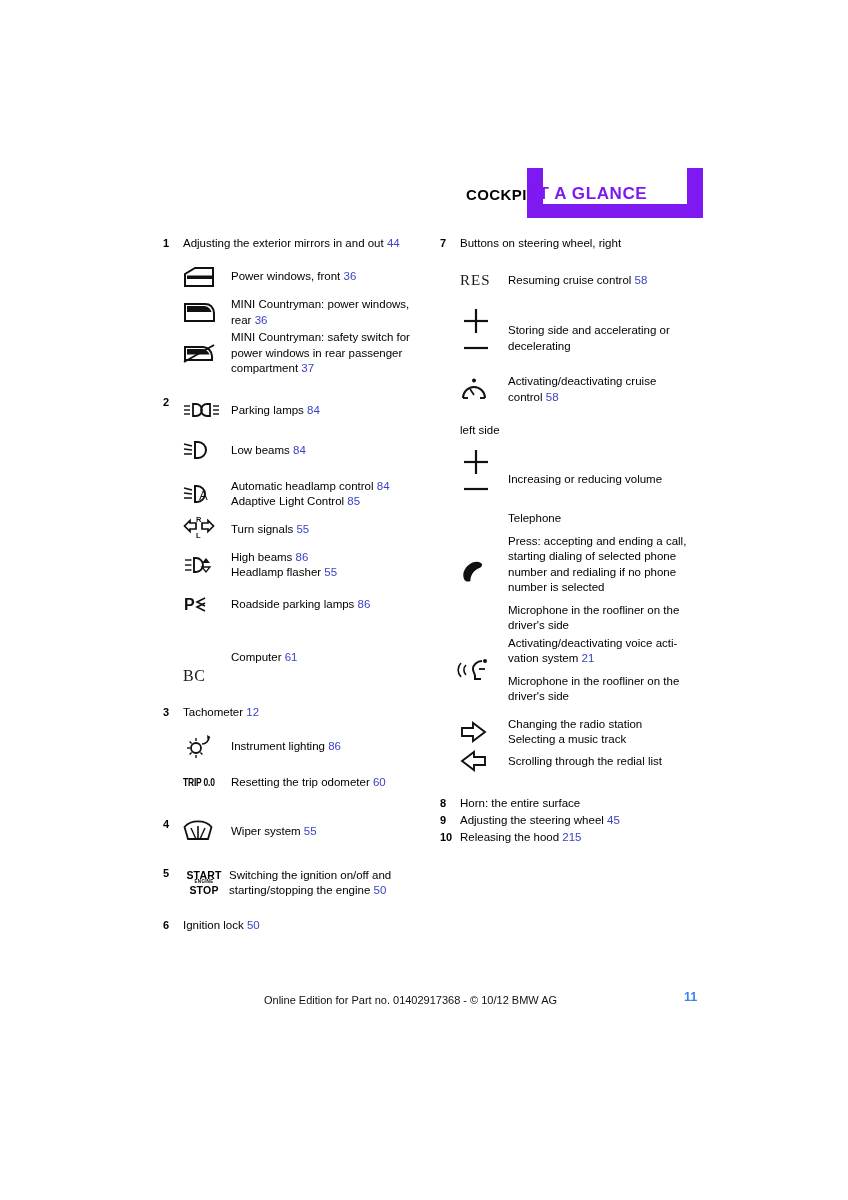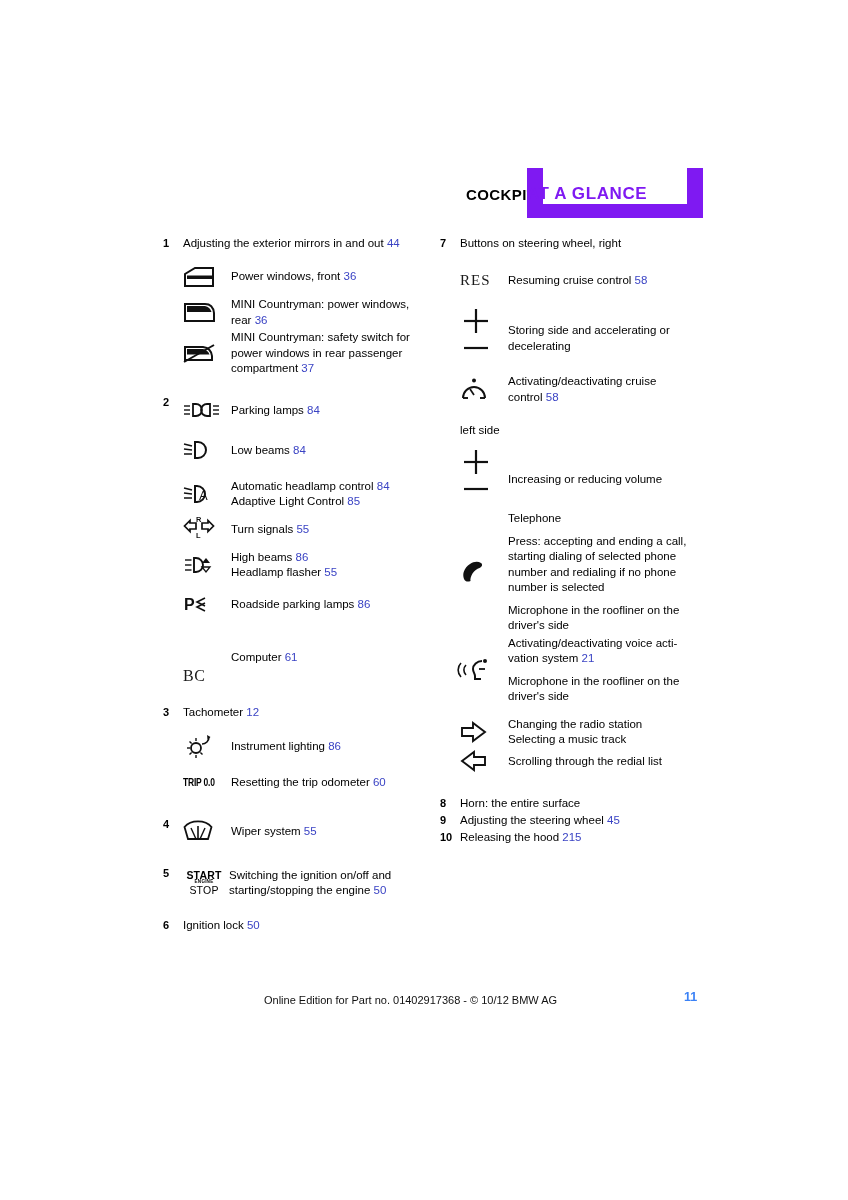--- a/index.html
+++ b/index.html
@@ -128,21 +128,21 @@
   .txt-icon.bc  { font-size: 16px; letter-spacing: 0.5px; margin-top: 36px; }
 
   .startstop {
     font-family: "Liberation Sans", sans-serif;
     line-height: 1;
     text-align: center;
     width: 42px;
   }
   .startstop .s1 { font-size: 10.5px; font-weight: bold; letter-spacing: 0.2px; display:block; }
   .startstop .s2 { font-size: 4.6px; font-weight: bold; letter-spacing: 0.2px; display:block; }
-  .startstop .s3 { font-size: 10.5px; font-weight: normal; letter-spacing: 0.2px; display:block; }
+  .startstop .s3 { font-size: 10.5px; font-weight: bold; letter-spacing: 0.2px; display:block; }
 
   .tripbox {
     font-family: "Liberation Sans", sans-serif;
     font-size: 8.5px;
     font-weight: bold;
     letter-spacing: -0.2px;
     transform: scaleY(1.25);
   }
 
   

